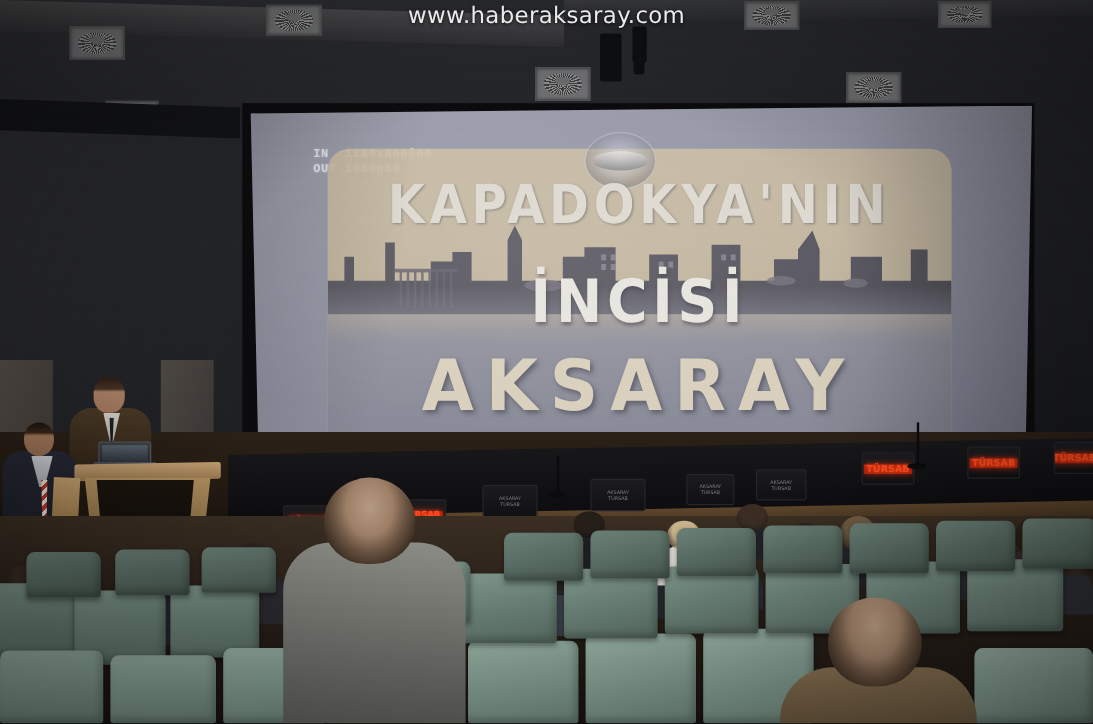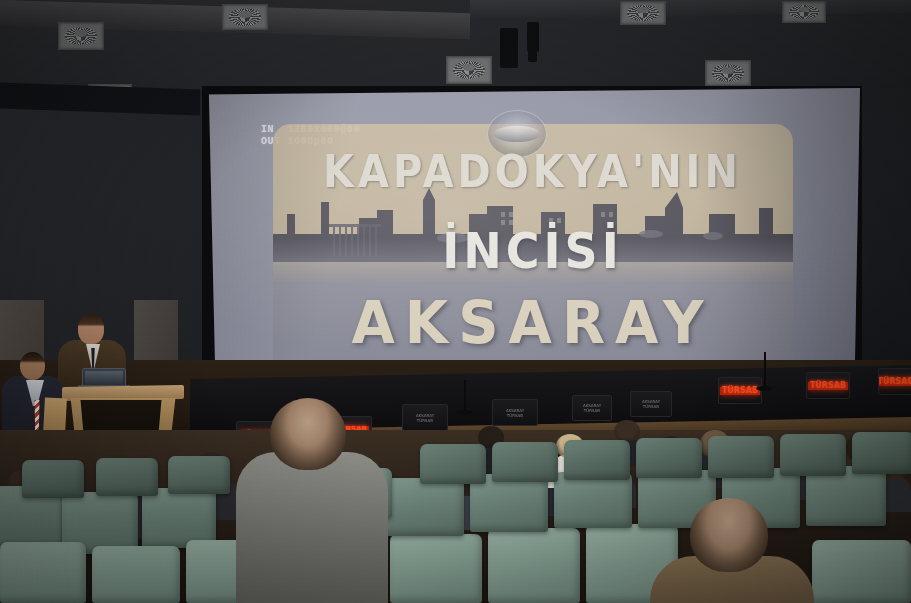--- a/index.html
+++ b/index.html
@@ -592,13 +592,14 @@
     </div>
 
   <div class="fg1-body"></div>
   <div class="fg1-head"></div>
   <div class="fg2-body"></div>
   <div class="fg2-head"></div>
 
   <div class="vignette"></div>
   <div class="grain"></div>
 
+  <div class="watermark">www.haberaksaray.com</div>
 </div>
 
 </body></html>

